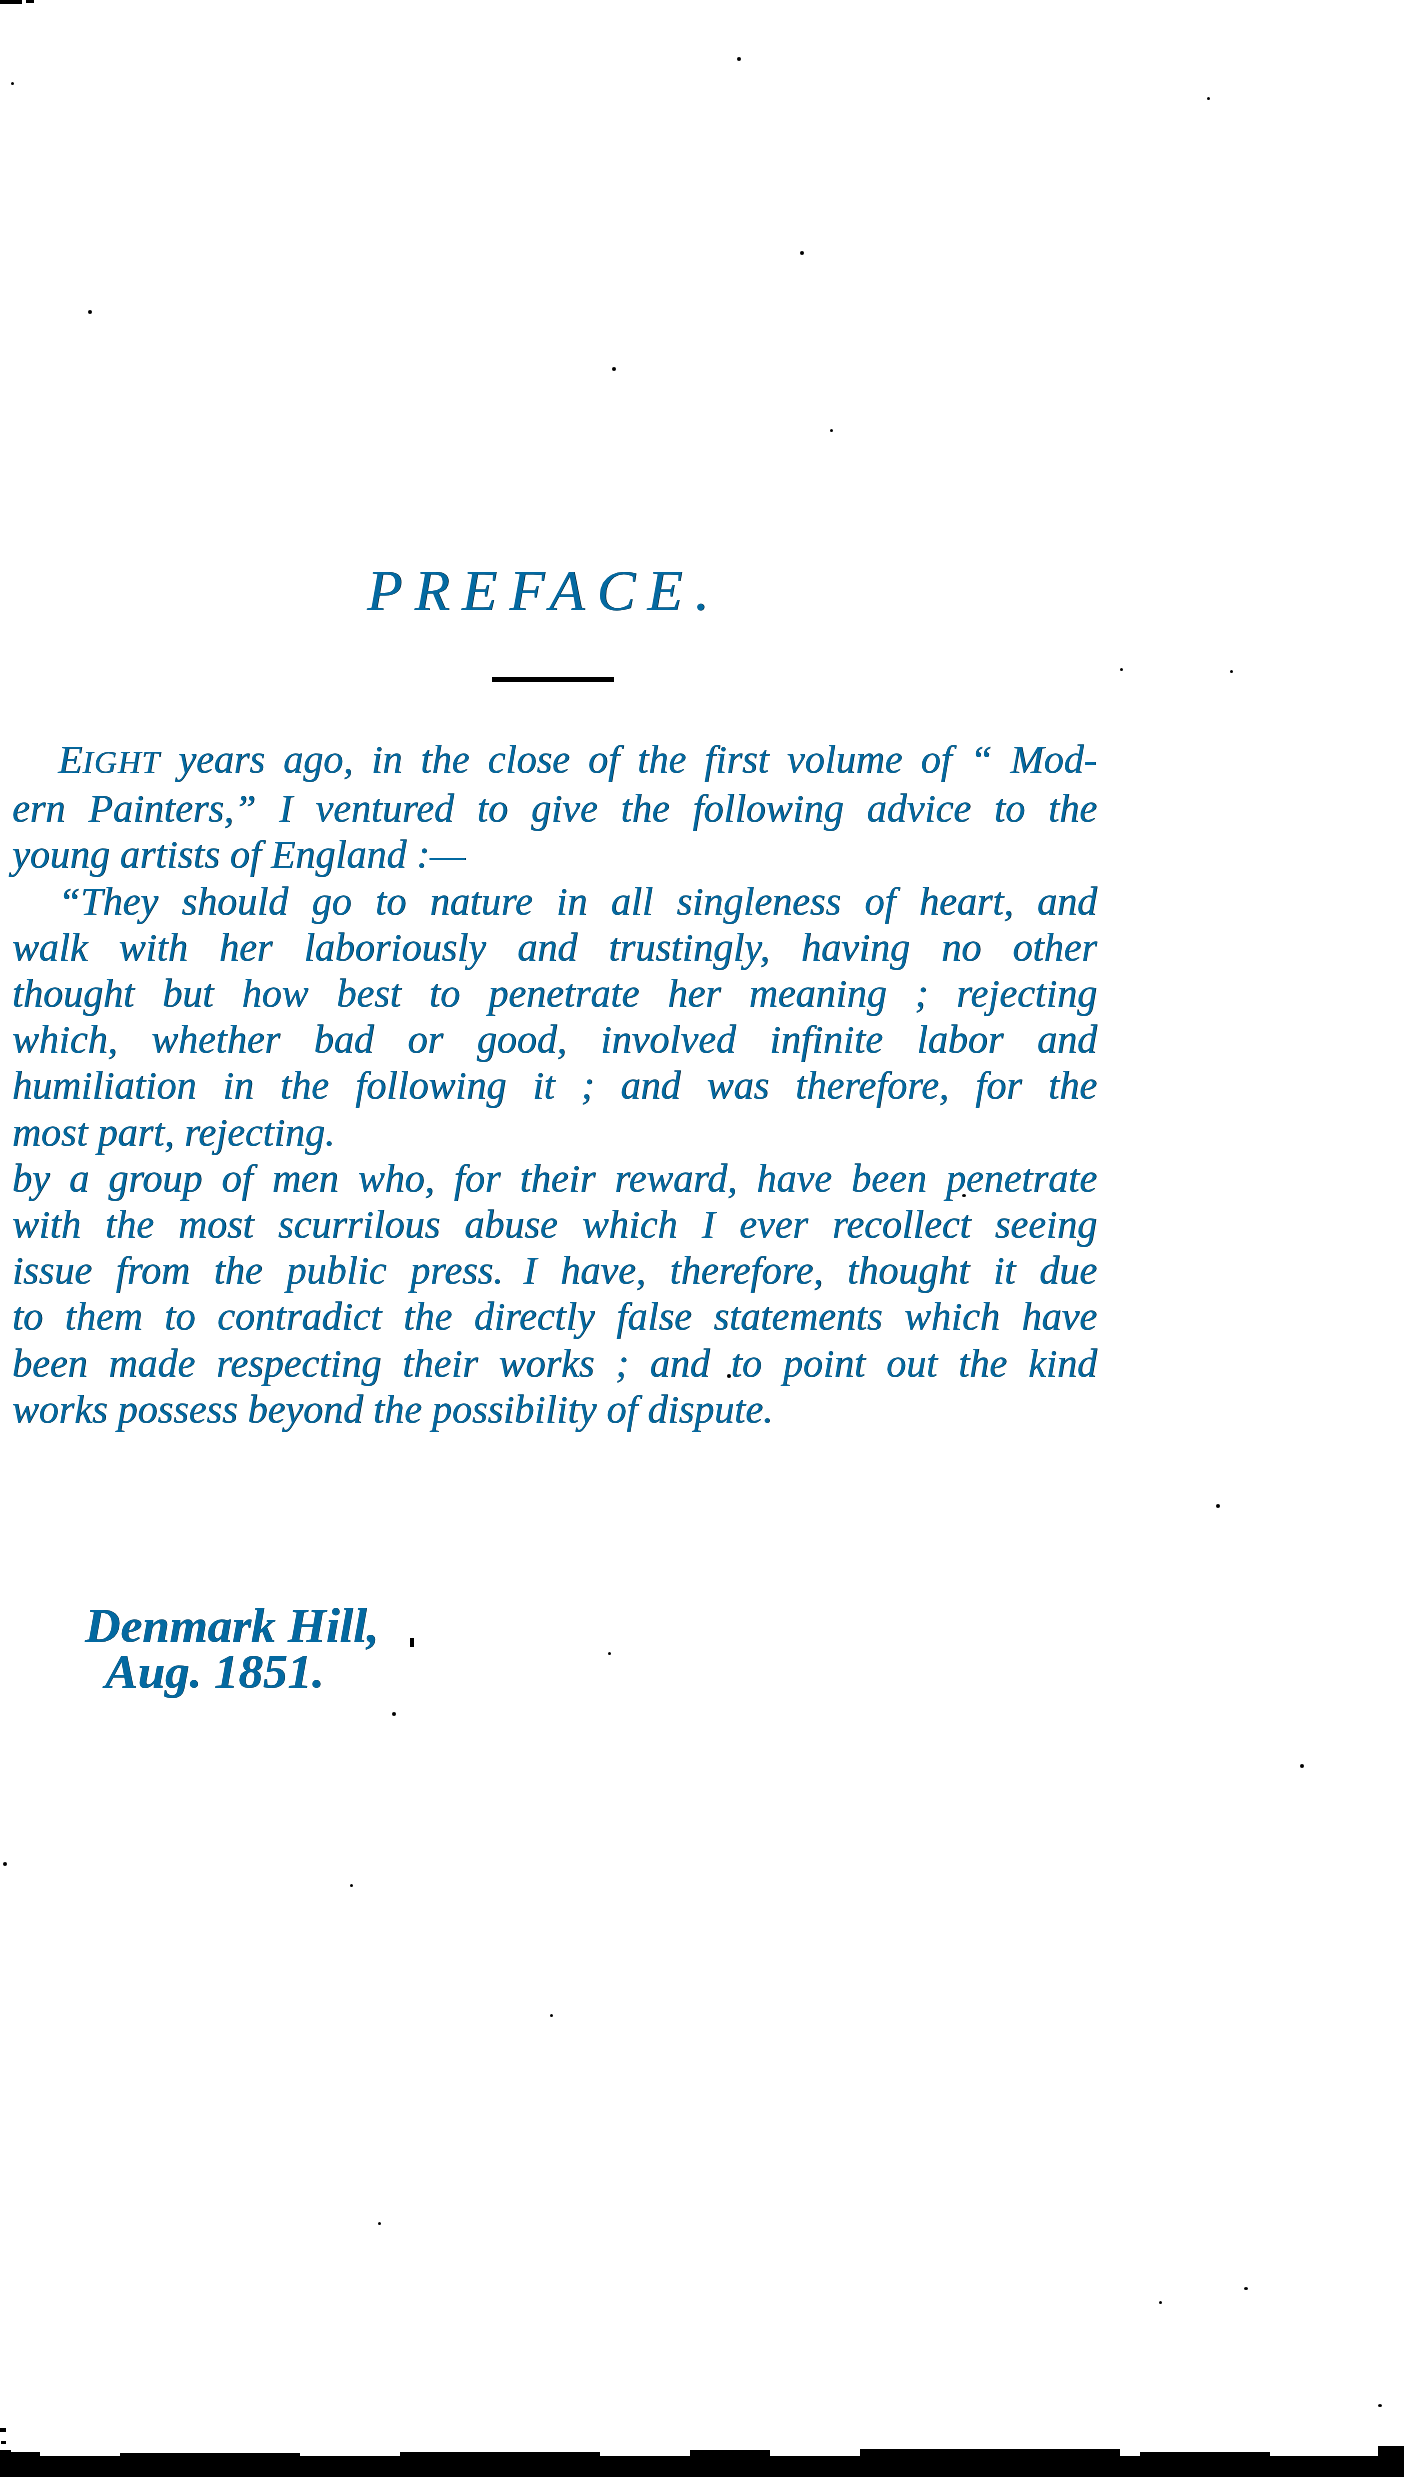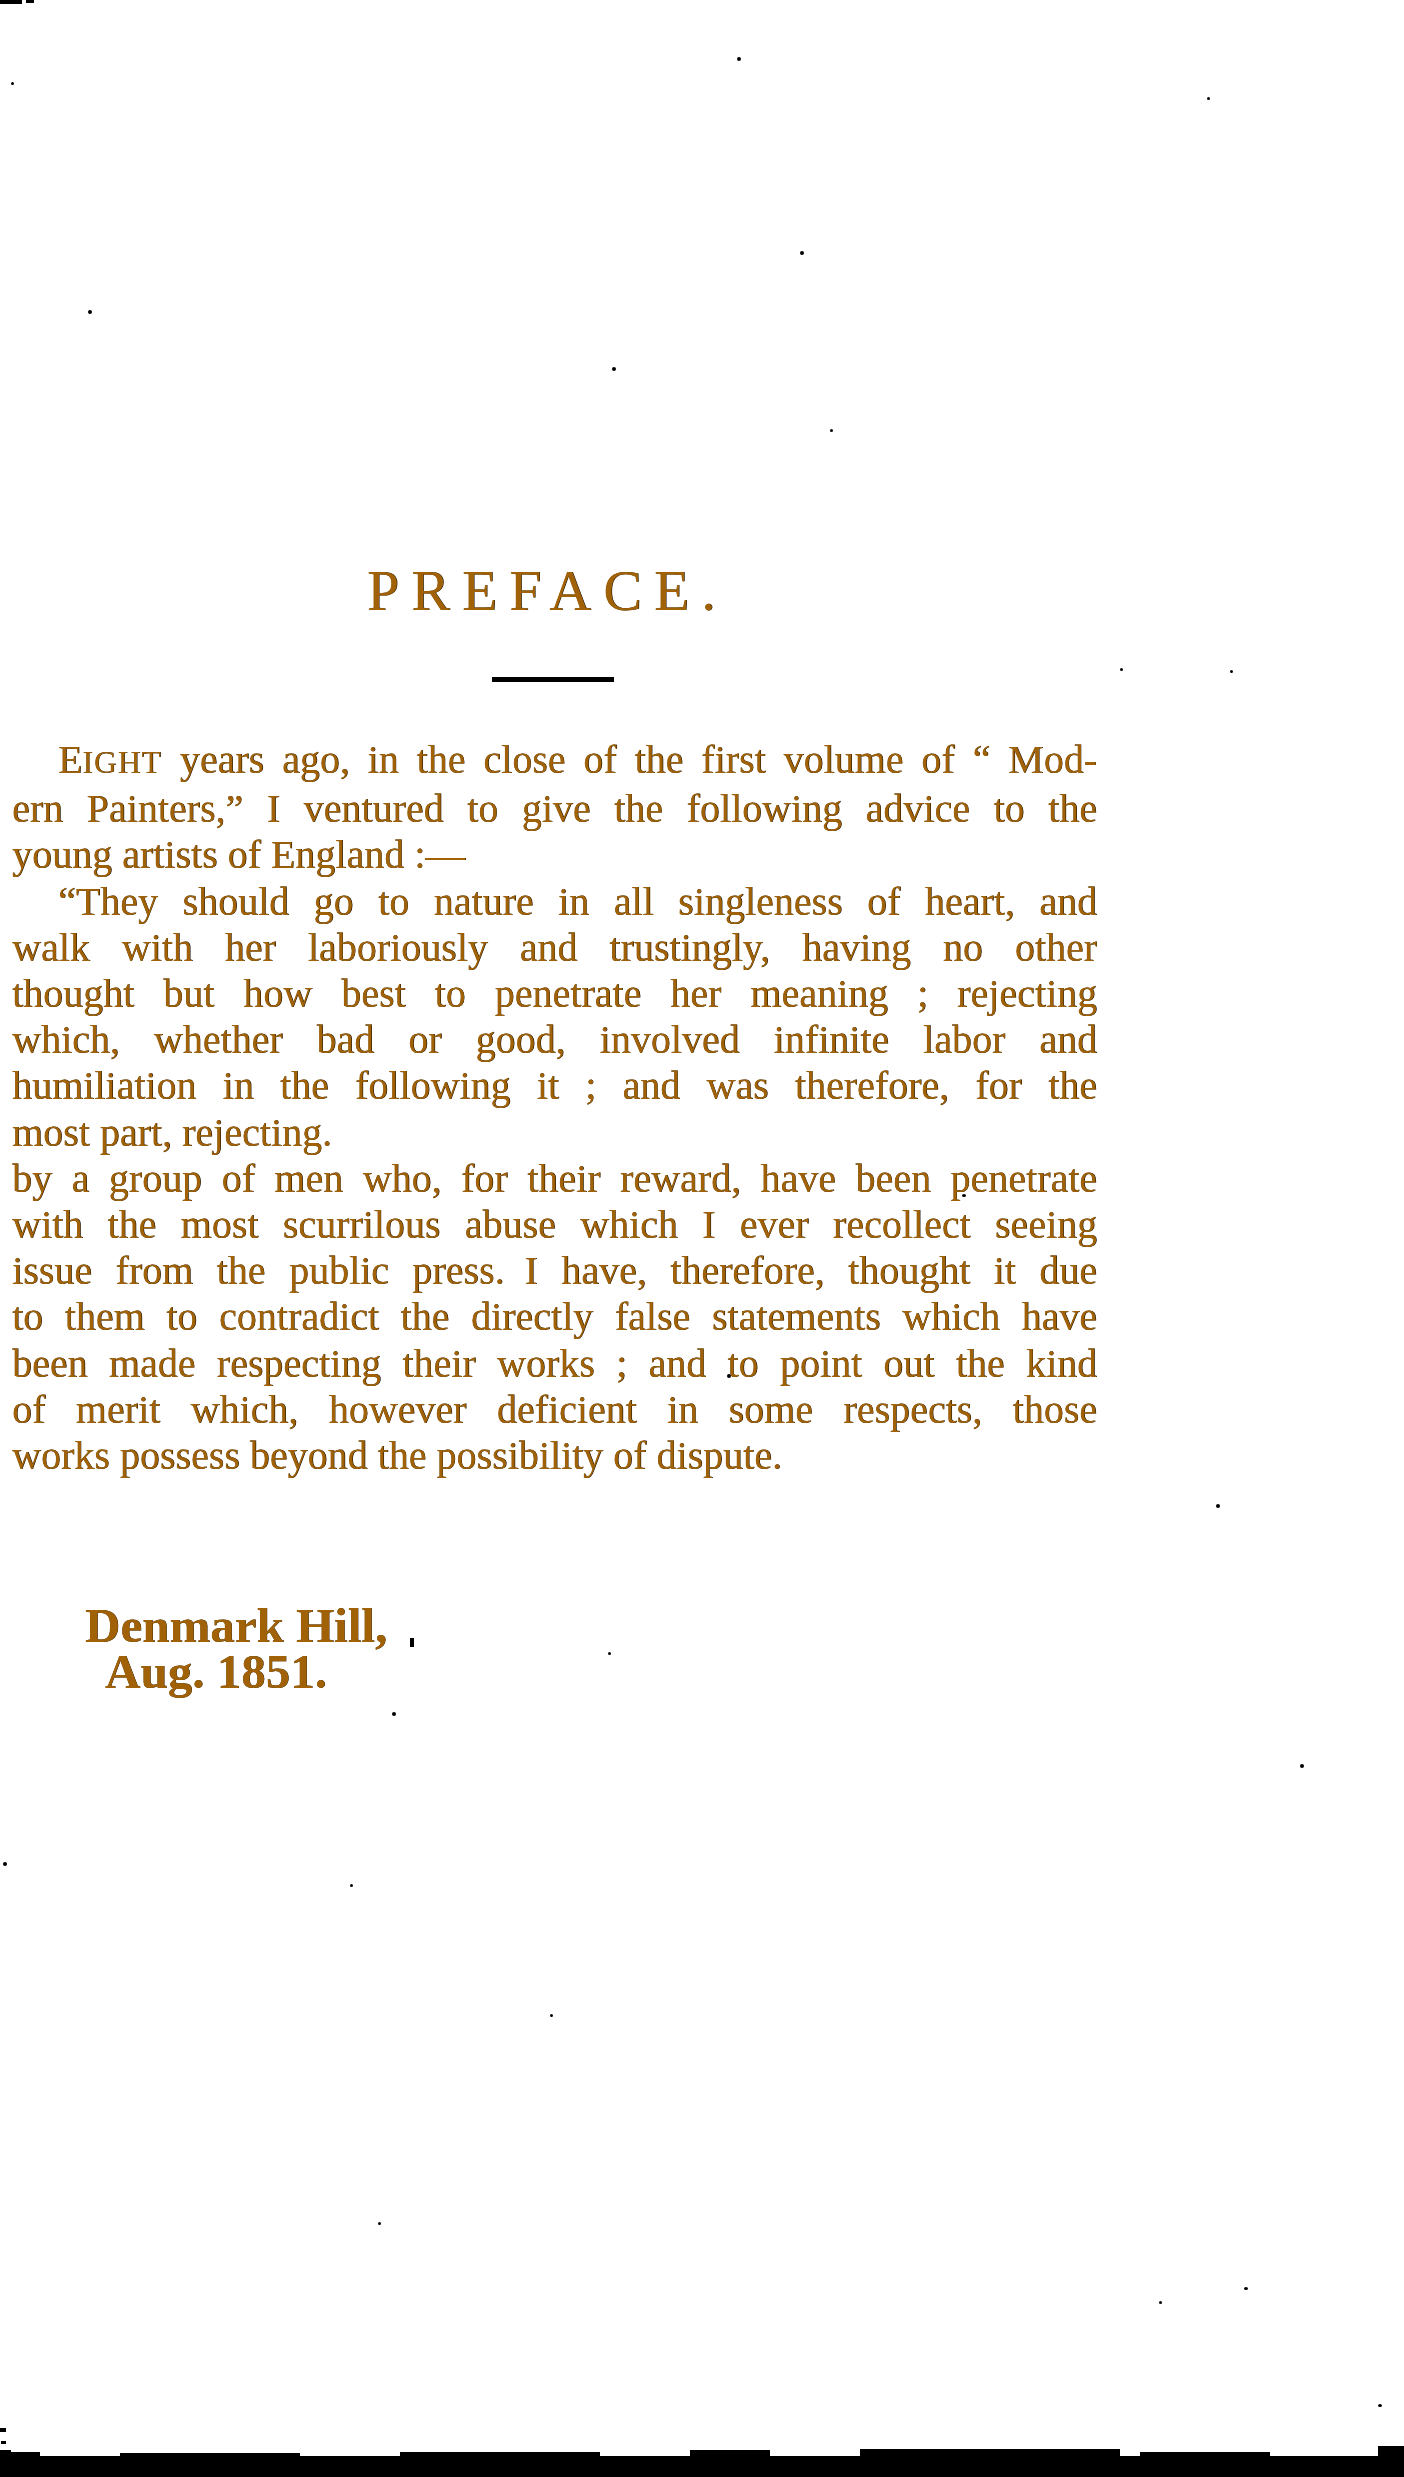--- a/index.html
+++ b/index.html
@@ -1,22 +1,23 @@
 <!DOCTYPE html>
 <html><head>
 <meta charset="utf-8">
 <style>
   html,body{margin:0;padding:0;background:#e8e8e8;}
   .page{
     position:relative;
     width:1404px;height:2477px;
     background:#ffffff;
     font-family:"Liberation Serif", serif;
-    color:#a16207;
+    color:#0369a1;
     overflow:hidden;
+    font-style:italic;
   }
   .title{
     position:absolute;
     top:562px;left:367px;
     font-size:58px;line-height:58px;
     letter-spacing:12px;
     white-space:nowrap;
     text-shadow:0.5px 0 0 #000;
   }
   .title-rule{
@@ -84,21 +85,20 @@
     <div class="line">walk with her laboriously and trustingly, having no other</div>
     <div class="line">thought but how best to penetrate her meaning ; rejecting</div>
     <div class="line">which, whether bad or good, involved infinite labor and</div>
     <div class="line">humiliation in the following it ; and was therefore, for the</div>
     <div class="line para-end">most part, rejecting.</div>
     <div class="line">by a group of men who, for their reward, have been penetrate</div>
     <div class="line">with the most scurrilous abuse which I ever recollect seeing</div>
     <div class="line">issue from the public press. I have, therefore, thought it due</div>
     <div class="line">to them to contradict the directly false statements which have</div>
     <div class="line">been made respecting their works ; and to point out the kind</div>
-    <div class="line">of merit which, however deficient in some respects, those</div>
     <div class="line para-end">works possess beyond the possibility of dispute.</div>
   </div>
 
   <div class="signature">
     <div>Denmark Hill,</div>
     <div class="sig-date">Aug. 1851.</div>
   </div>
 
   <div class="mark" style="left:0;top:0;width:22px;height:4px"></div>
   <div class="mark" style="left:26px;top:0;width:8px;height:3px"></div>

